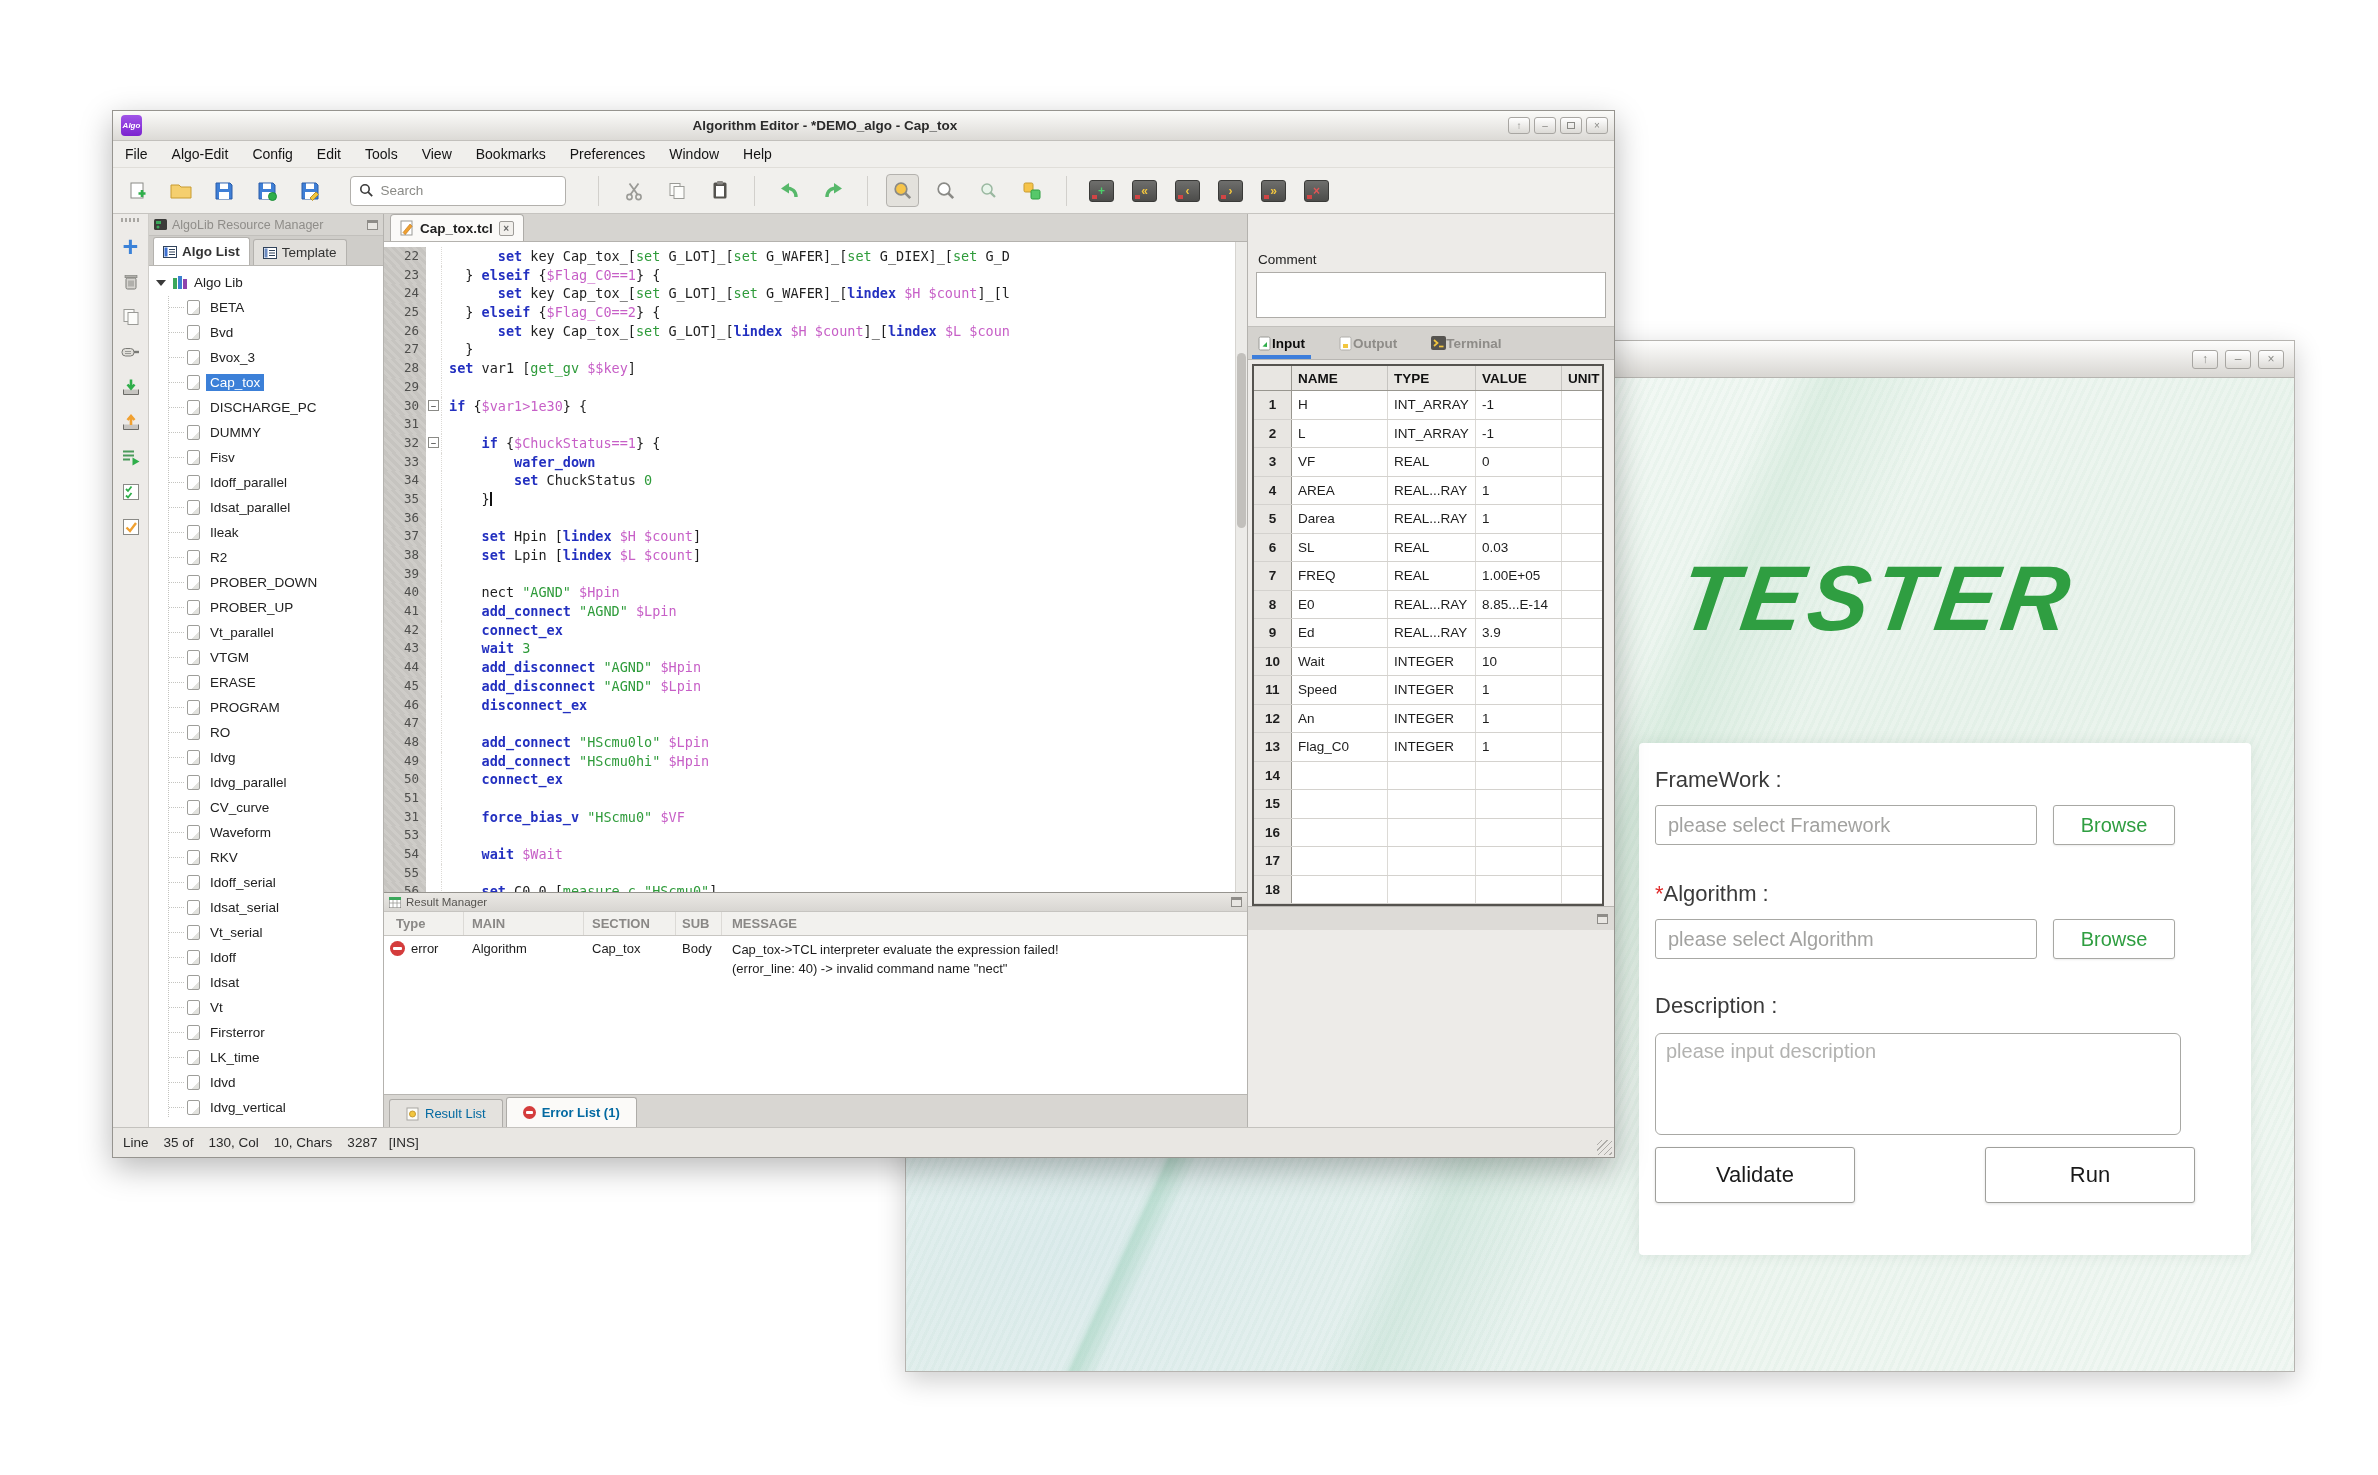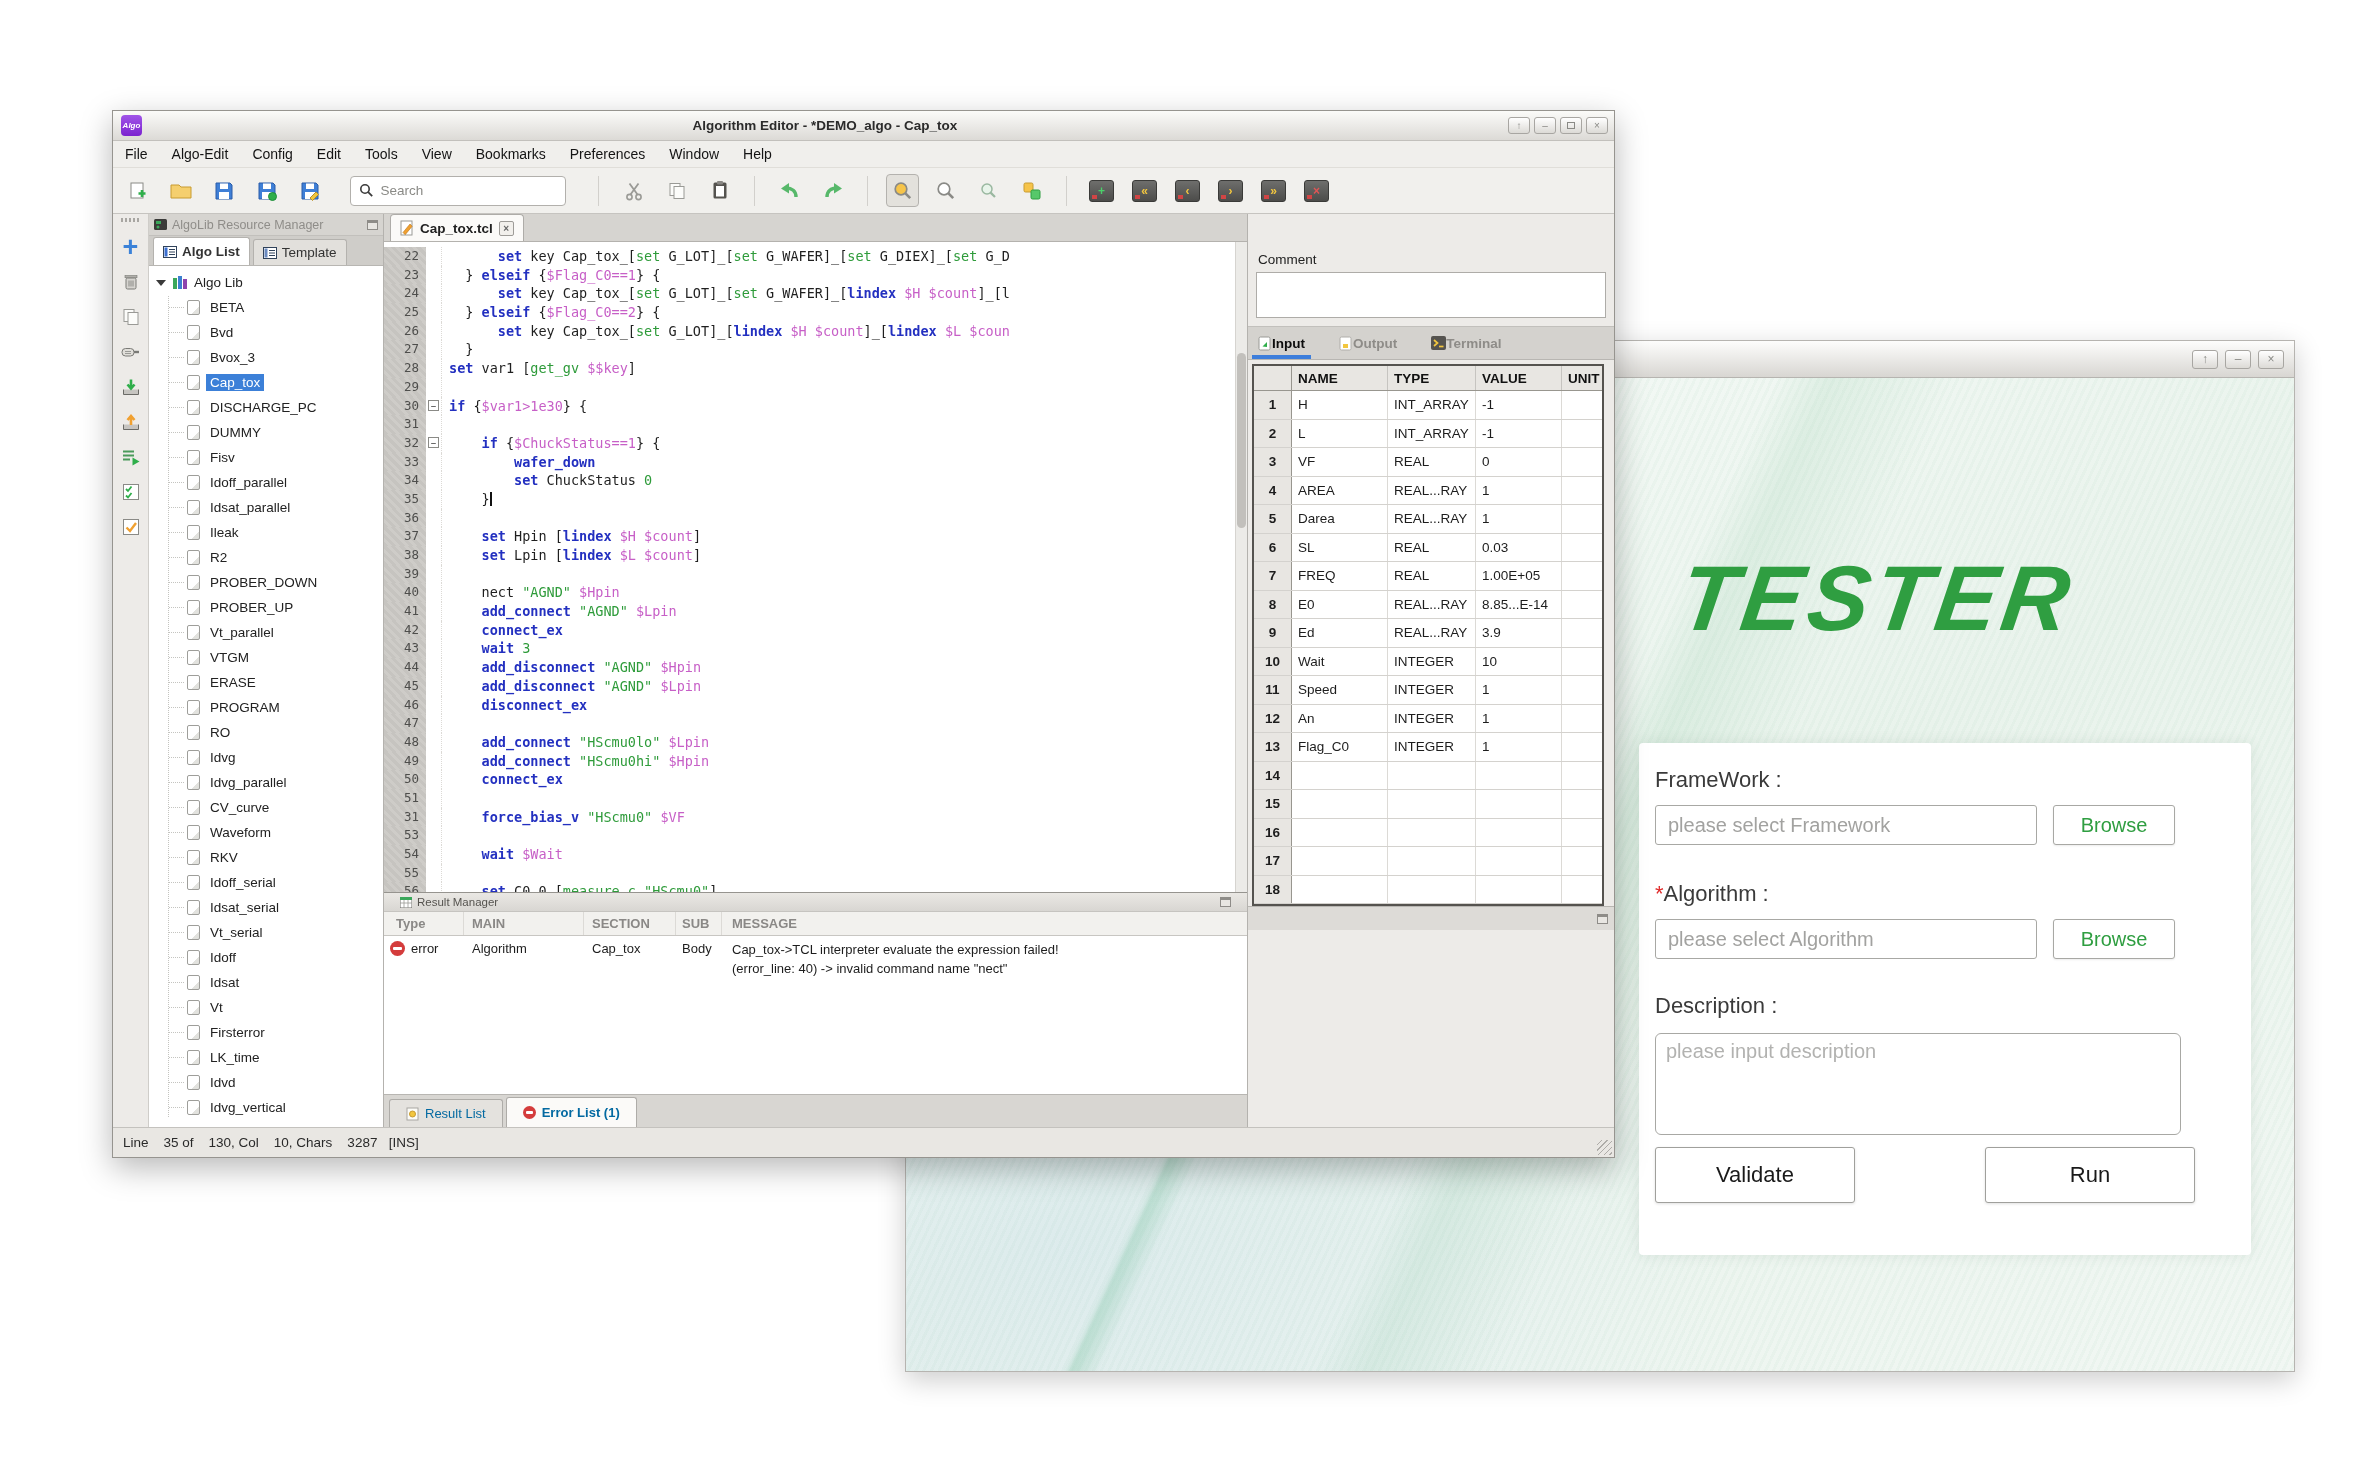--- a/index.html
+++ b/index.html
@@ -142,21 +142,21 @@
   .tk-n{color:#2e9b3a;}
   .caret-bar{display:inline-block;width:2px;height:14px;background:#111;vertical-align:-2px;}
   .ed-scroll{position:absolute;right:0;top:0;bottom:0;width:12px;background:#ecebe8;
     border-left:1px solid #d6d4d0;}
   .ed-thumb{position:absolute;left:1px;right:1px;top:17%;height:27%;background:#c2c0bc;border-radius:5px;}
 
   
   .rm{height:235px;border-top:1px solid #96948f;display:flex;flex-direction:column;
     background:#fff;flex:none;}
   .rm-titlebar{height:19px;background:linear-gradient(#eae8e4,#d8d6d2);display:flex;
-    align-items:center;padding:0 16px;font-size:11.5px;color:#55534f;gap:5px;
+    align-items:center;padding:0 5px;font-size:11.5px;color:#55534f;gap:5px;
     border-bottom:1px solid #c6c4c0;flex:none;}
   .rm-header{height:24px;display:flex;background:#f2f1ee;border-bottom:1px solid #c8c6c2;
     font-size:13px;font-weight:bold;color:#8a8886;align-items:center;flex:none;}
   .rm-header span{border-right:1px solid #dcdad6;height:100%;display:flex;align-items:center;}
   .rh0{width:80px;padding-left:12px;}
   .rh1{width:120px;padding-left:8px;}
   .rh2{width:92px;padding-left:8px;}
   .rh3{width:46px;padding-left:6px;}
   .rh4{flex:1;padding-left:10px;border-right:none !important;}
   .rm-body{flex:1;overflow:hidden;background:#fff;}

